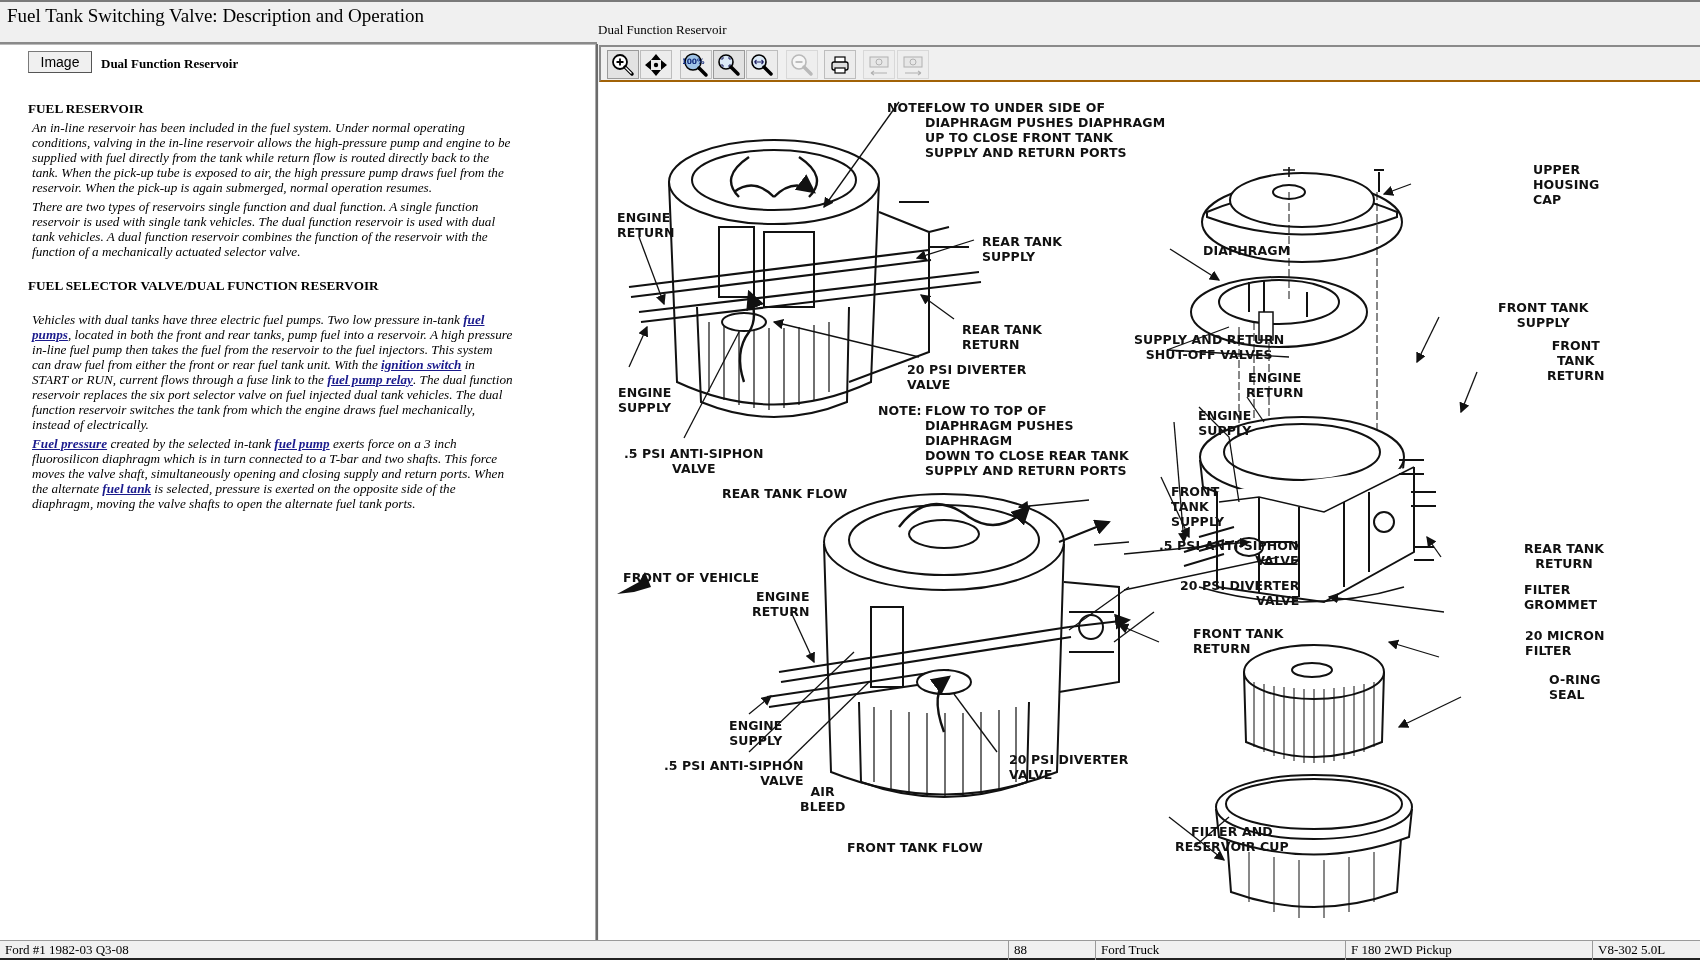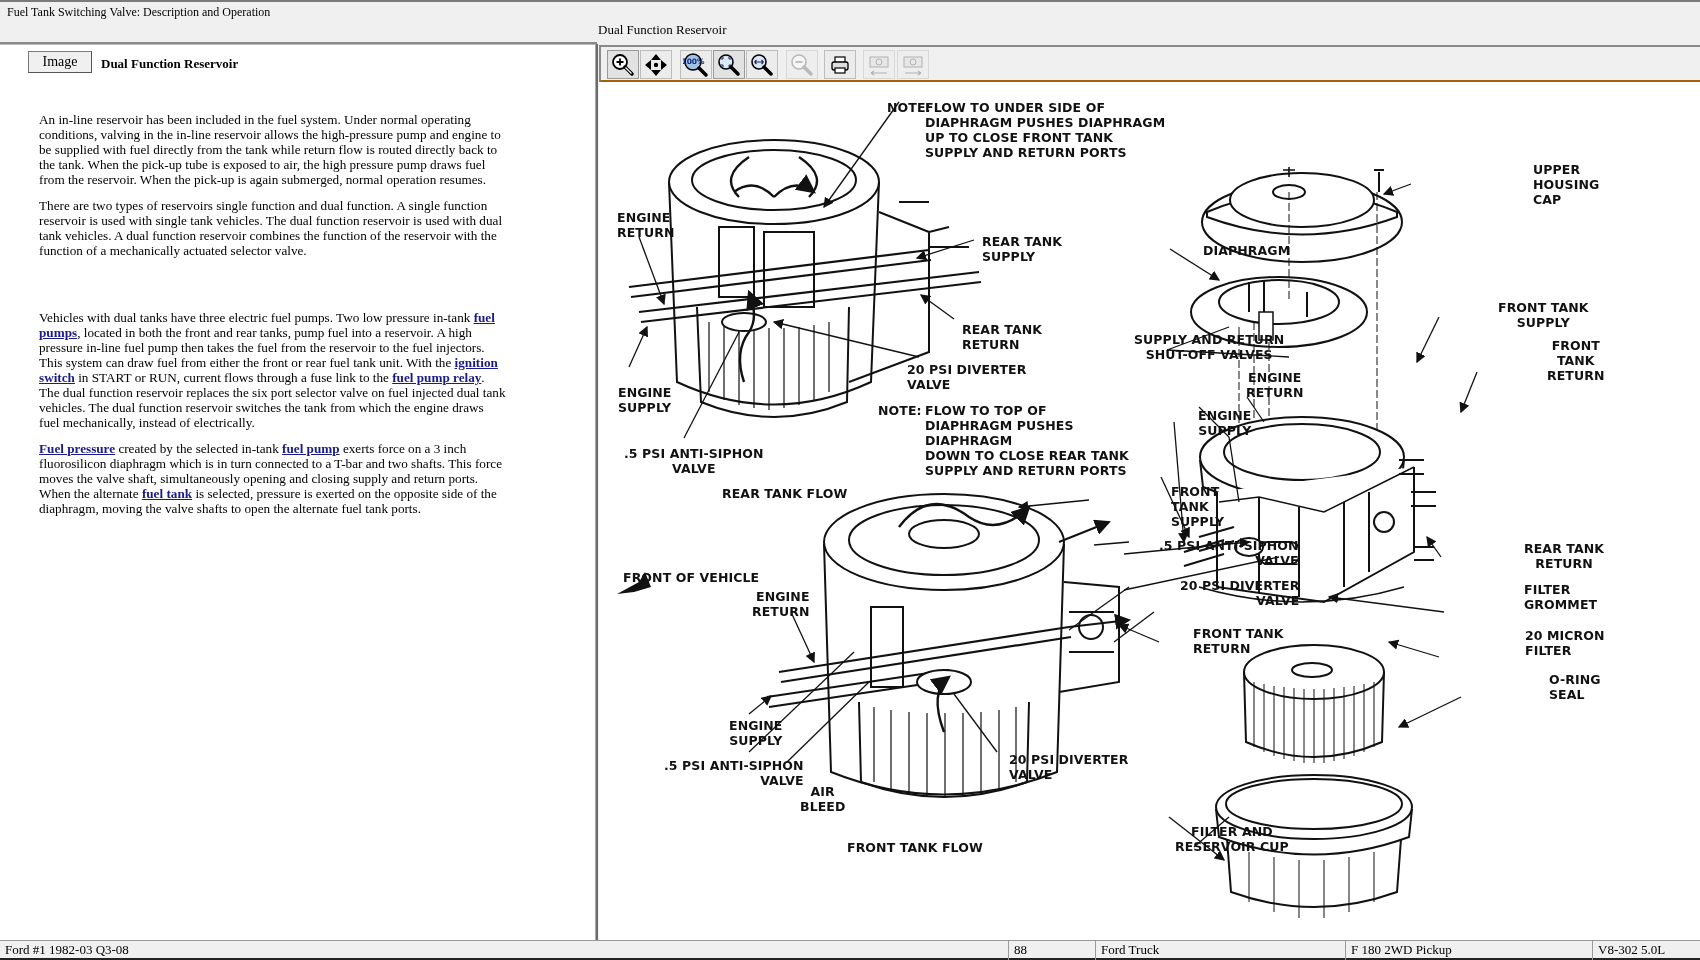--- a/index.html
+++ b/index.html
@@ -1,29 +1,29 @@
 <!DOCTYPE html>
 <html><head>
 <meta charset="utf-8">
 <style>
   * { box-sizing: border-box; margin: 0; padding: 0; }
   html, body { width: 1700px; height: 960px; overflow: hidden; background: #f0f0f0; }
   body { position: relative; font-family: "Liberation Serif", serif; color: #000; }
 
   .title-bar { position: absolute; left: 0; top: 0; width: 1700px; height: 44px; background: #f0f0f0; border-top: 2px solid #7a7a7a; }
-  .title-bar .title { position: absolute; left: 7px; top: 3px; font-size: 12px; font-family: "Liberation Serif", serif; }
+  .title-bar .title { position: absolute; left: 7px; top: 3px; font-size: 19px; font-family: "Liberation Serif", serif; }
   .title-sep { position: absolute; left: 0; top: 42px; width: 597px; height: 2px; background: #8a8a8a; }
 
   
   .left-pane { position: absolute; left: 0; top: 44px; width: 597px; height: 896px; background: #fff; border-top: 1px solid #bbb; }
-  .image-btn { position: absolute; left: 28px; top: 6px; width: 64px; height: 22px; background: #f0f0f0; border: 1px solid #7a7a7a; border-right-color: #555; border-bottom-color: #555; font-family: Liberation Serif, serif; font-size: 14px; text-align: center; line-height: 20px; cursor: pointer; }
+  .image-btn { position: absolute; left: 28px; top: 6px; width: 64px; height: 22px; background: #f0f0f0; border: 1px solid #7a7a7a; border-right-color: #555; border-bottom-color: #555; font-family: Liberation Sans, sans-serif; font-size: 14px; text-align: center; line-height: 20px; cursor: pointer; }
   .image-caption { position: absolute; left: 101px; top: 11px; font-size: 13px; font-weight: bold; }
   .doc { position: absolute; left: 28px; top: 56px; width: 490px; font-size: 13.2px; line-height: 15px; }
   .doc h3 { font-size: 13.2px; font-weight: bold; }
-  .doc p { margin: 11px; }
+  .doc p { margin: 4px; font-style: italic; }
   .doc .gap { height: 15px; }
   .doc a { color: #1a1a8c; font-weight: bold; text-decoration: underline; cursor: pointer; }
 
   .pane-divider { position: absolute; left: 595px; top: 44px; width: 3px; height: 896px; background: #6b6b6b; border-left: 1px solid #aaa; }
 
   
   .right-header { position: absolute; left: 598px; top: 22px; font-size: 13px; }
   .toolbar { position: absolute; left: 599px; top: 45px; width: 1101px; height: 37px; background: #f0f0f0; border-top: 2px solid #8a8a8a; border-left: 2px solid #8a8a8a; border-bottom: 2px solid #a16207; }
   .tb-btn { position: absolute; top: 3px; width: 32px; height: 29px; border: 1px solid #bdbdbd; background: #ececec; display: flex; align-items: center; justify-content: center; cursor: pointer; }
   .tb-btn.pressed { background: #e2e2e2; border-color: #9a9a9a; }
@@ -47,23 +47,25 @@
 <div class="title-bar">
   <div class="title">Fuel Tank Switching Valve:  Description and Operation</div>
 </div>
 <div class="title-sep"></div>
 
 <div class="left-pane">
   <div class="image-btn">Image</div>
   <div class="image-caption">Dual Function Reservoir</div>
 
   <div class="doc">
+    <h3>FUEL RESERVOIR</h3>
     <p>An in-line reservoir has been included in the fuel system. Under normal operating conditions, valving in the in-line reservoir allows the high-pressure pump and engine to be supplied with fuel directly from the tank while return flow is routed directly back to the tank. When the pick-up tube is exposed to air, the high pressure pump draws fuel from the reservoir. When the pick-up is again submerged, normal operation resumes.</p>
     <p>There are two types of reservoirs single function and dual function. A single function reservoir is used with single tank vehicles. The dual function reservoir is used with dual tank vehicles. A dual function reservoir combines the function of the reservoir with the function of a mechanically actuated selector valve.</p>
     <div class="gap"></div>
+    <h3>FUEL SELECTOR VALVE/DUAL FUNCTION RESERVOIR</h3>
     <div class="gap"></div>
     <p><span>Vehicles with dual tanks have three electric fuel pumps. Two low pressure in-tank </span><a>fuel pumps</a><span>, located in both the front and rear tanks, pump fuel into a reservoir. A high pressure in-line fuel pump then takes the fuel from the reservoir to the fuel injectors. This system can draw fuel from either the front or rear fuel tank unit. With the </span><a>ignition switch</a><span> in START or RUN, current flows through a fuse link to the </span><a>fuel pump relay</a><span>. The dual function reservoir replaces the six port selector valve on fuel injected dual tank vehicles. The dual function reservoir switches the tank from which the engine draws fuel mechanically, instead of electrically.</span></p>
     <p><a>Fuel pressure</a><span> created by the selected in-tank </span><a>fuel pump</a><span> exerts force on a 3 inch fluorosilicon diaphragm which is in turn connected to a T-bar and two shafts. This force moves the valve shaft, simultaneously opening and closing supply and return ports. When the alternate </span><a>fuel tank</a><span> is selected, pressure is exerted on the opposite side of the diaphragm, moving the valve shafts to open the alternate fuel tank ports.</span></p>
   </div>
 </div>
 
 <div class="pane-divider"></div>
 
 <div class="right-header">Dual Function Reservoir</div>
 

